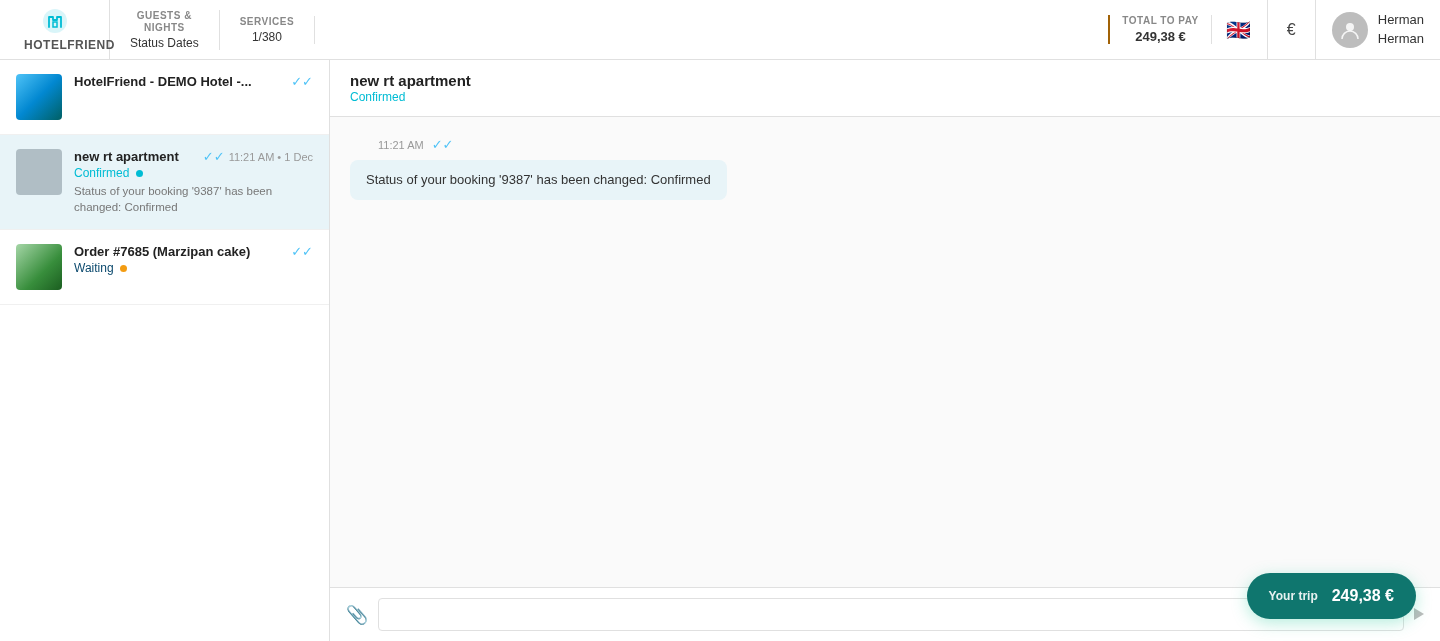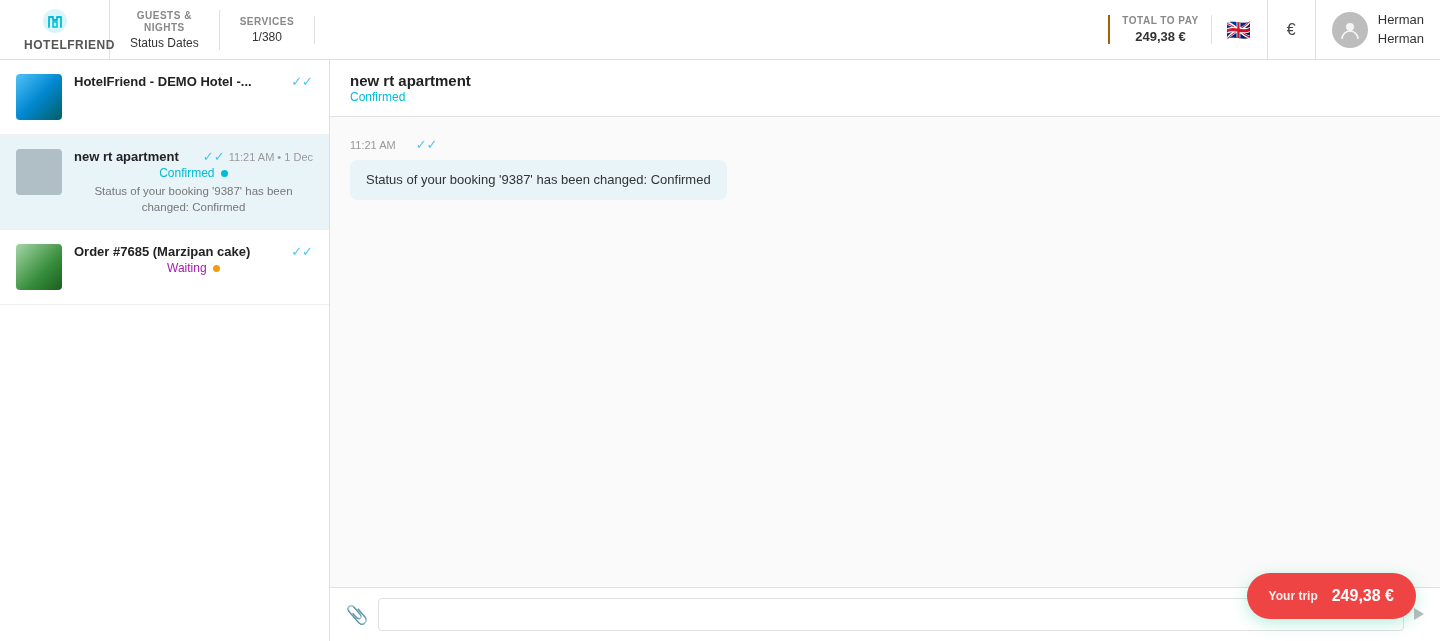--- a/index.html
+++ b/index.html
@@ -153,21 +153,20 @@
       overflow-y: auto;
       flex-shrink: 0;
     }
     .conversation-item {
       display: flex;
       align-items: flex-start;
       padding: 14px 16px;
       border-bottom: 1px solid #f0f0f0;
       cursor: pointer;
       gap: 12px;
-      text-align: center;
     }
     .conversation-item.active { background: #e8f4f8; }
     .conv-avatar {
       width: 46px;
       height: 46px;
       border-radius: 4px;
       flex-shrink: 0;
       overflow: hidden;
       background: #ccc;
     }
@@ -186,21 +185,21 @@
       height: 100%;
       background: linear-gradient(135deg, #a5d6a7 0%, #388e3c 60%, #1b5e20 100%);
     }
     .conv-body { flex: 1; min-width: 0; }
     .conv-header { display: flex; align-items: center; justify-content: space-between; margin-bottom: 2px; }
     .conv-title { font-size: 13px; font-weight: 600; color: #222; }
     .conv-meta { display: flex; align-items: center; gap: 4px; font-size: 11px; color: #999; }
     .check-icon { color: #4fc3f7; font-size: 13px; }
     .conv-status { font-size: 12px; margin-bottom: 3px; }
     .conv-status.confirmed { color: #00bcd4; }
-    .conv-status.waiting { color: #a21caf; }
+    .conv-status.waiting { color: #0c4a6e; }
     .status-dot { display: inline-block; width: 7px; height: 7px; border-radius: 50%; margin-left: 3px; }
     .status-dot.blue { background: #00bcd4; }
     .status-dot.orange { background: #f39c12; }
     .conv-preview { font-size: 11.5px; color: #777; line-height: 1.4; }
 
     
     .chat-area {
       flex: 1;
       display: flex;
       flex-direction: column;
@@ -217,21 +216,22 @@
       flex: 1;
       padding: 20px;
       overflow-y: auto;
     }
     .message-time {
       font-size: 11px;
       color: #999;
       margin-bottom: 8px;
       display: flex;
       align-items: center;
-      gap: 20px;
+      gap: 8px;
+      margin-left: 28px;
     }
     .message-bubble {
       display: inline-block;
       background: #e8f4f8;
       border-radius: 8px;
       padding: 10px 16px;
       font-size: 13px;
       color: #333;
       max-width: 480px;
       line-height: 1.5;
@@ -265,21 +265,21 @@
       color: #bbb;
       cursor: pointer;
       flex-shrink: 0;
     }
 
     
     .trip-btn {
       position: fixed;
       bottom: 22px;
       right: 24px;
-      background: #ef4444;
+      background: #0f766e;
       color: #fff;
       border-radius: 30px;
       padding: 14px 22px;
       display: flex;
       align-items: center;
       gap: 14px;
       cursor: pointer;
       font-size: 13px;
       font-weight: 600;
       box-shadow: 0 4px 16px rgba(46,203,158,0.35);

